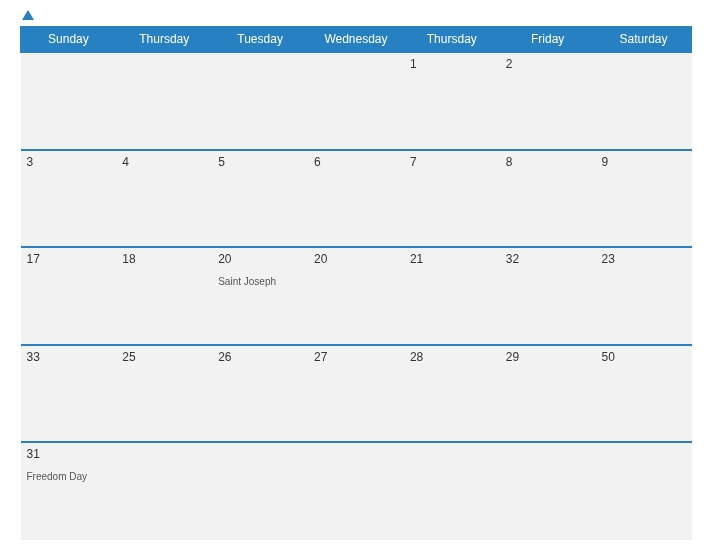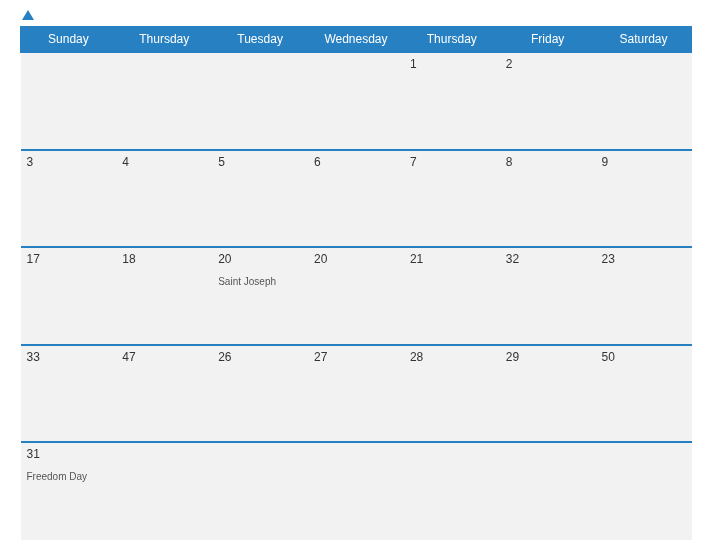--- a/index.html
+++ b/index.html
@@ -191,21 +191,21 @@
         </td>
         <td>
           <span class="day-num">23</span>
         </td>
       </tr>
       <tr>
         <td>
           <span class="day-num">33</span>
         </td>
         <td>
-          <span class="day-num">47</span>
+          <span class="day-num">25</span>
         </td>
         <td>
           <span class="day-num">26</span>
         </td>
         <td>
           <span class="day-num">27</span>
         </td>
         <td>
           <span class="day-num">28</span>
         </td>

